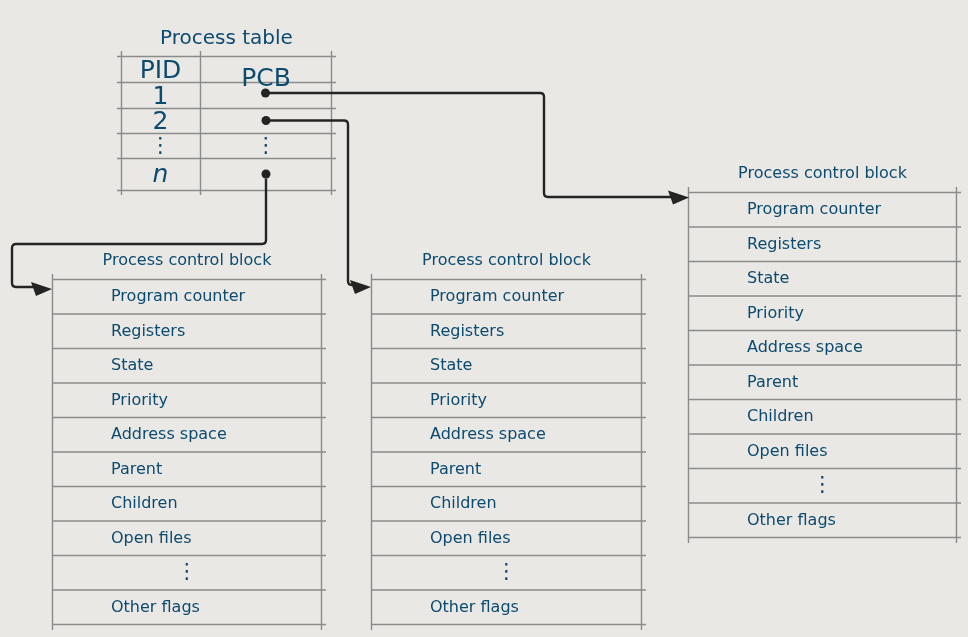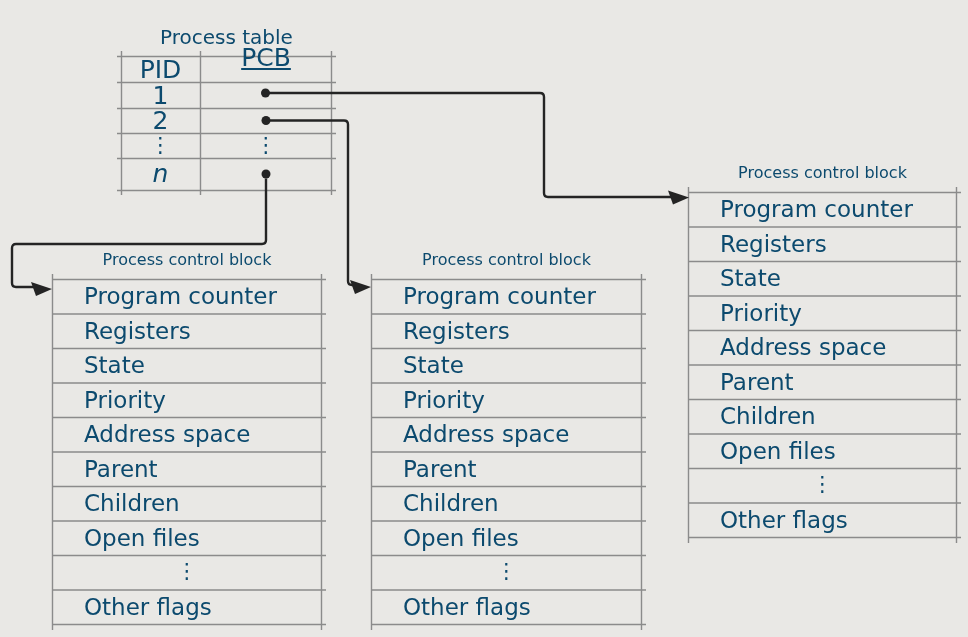--- a/index.html
+++ b/index.html
@@ -16,21 +16,21 @@
   .arrow{stroke:#242424;stroke-width:2.4;fill:none;stroke-linejoin:round;}
   .arrowhead{fill:#242424;stroke:none;}
   .ptr-dot{fill:#242424;stroke:none;}
   .txt{position:absolute;white-space:nowrap;}
   .center{text-align:center;}
   .table-title{font-size:20px;}
   .cell{position:absolute;display:flex;align-items:center;justify-content:center;font-size:25px;}
   .italic{font-style:italic;}
   .pcb-title{position:absolute;font-size:16px;text-align:center;}
   .pcb-rows{position:absolute;}
-  .pcb-row{height:34.5px;line-height:34.5px;padding-left:32px;font-size:23px;}
+  .pcb-row{height:34.5px;line-height:34.5px;padding-left:59px;font-size:16px;}
   .pcb-row.dots{padding-left:0;text-align:center;font-size:21px;line-height:32px;}
   .tbl-dots{font-size:21px;}
 </style>
 </head>
 <body>
 
 <div class="canvas">
 
   <svg width="968" height="637">
 
@@ -69,21 +69,21 @@
     <g>
       <circle class="ptr-dot" cx="266" cy="174" r="4.5"></circle>
       <path class="arrow" d="M266 178.5V240Q266 244 262 244H16Q12 244 12 248V283Q12 287 16 287H34"></path>
       <polygon class="arrowhead" points="52,289 31,282 36,296"></polygon>
     </g>
   </svg>
 
   <div class="txt table-title center" style="left:121px;top:25px;width:211px;">Process table</div>
 
   <div class="cell" style="left:121px;top:56px;width:79px;height:26px;">PID</div>
-  <div class="cell" style="left:200px;top:44px;width:132px;height:26px;text-decoration:underline;">PCB</div>
+  <div class="cell" style="left:200px;top:64px;width:132px;height:26px;">PCB</div>
 
   <div class="cell" style="left:121px;top:82px;width:79px;height:26px;">1</div>
   <div class="cell" style="left:121px;top:108px;width:79px;height:25px;">2</div>
   <div class="cell tbl-dots" style="left:121px;top:132px;width:79px;height:26px;">⋮</div>
   <div class="cell italic" style="left:121px;top:158px;width:79px;height:30px;">n</div>
   <div class="cell tbl-dots" style="left:200px;top:132px;width:132px;height:26px;">⋮</div>
 
   <div class="pcb-title" style="left:52px;top:250px;width:270px;">Process control block</div>
   <div class="pcb-rows" style="left:52px;top:279px;width:270px;">
     <div class="pcb-row">Program counter</div>

